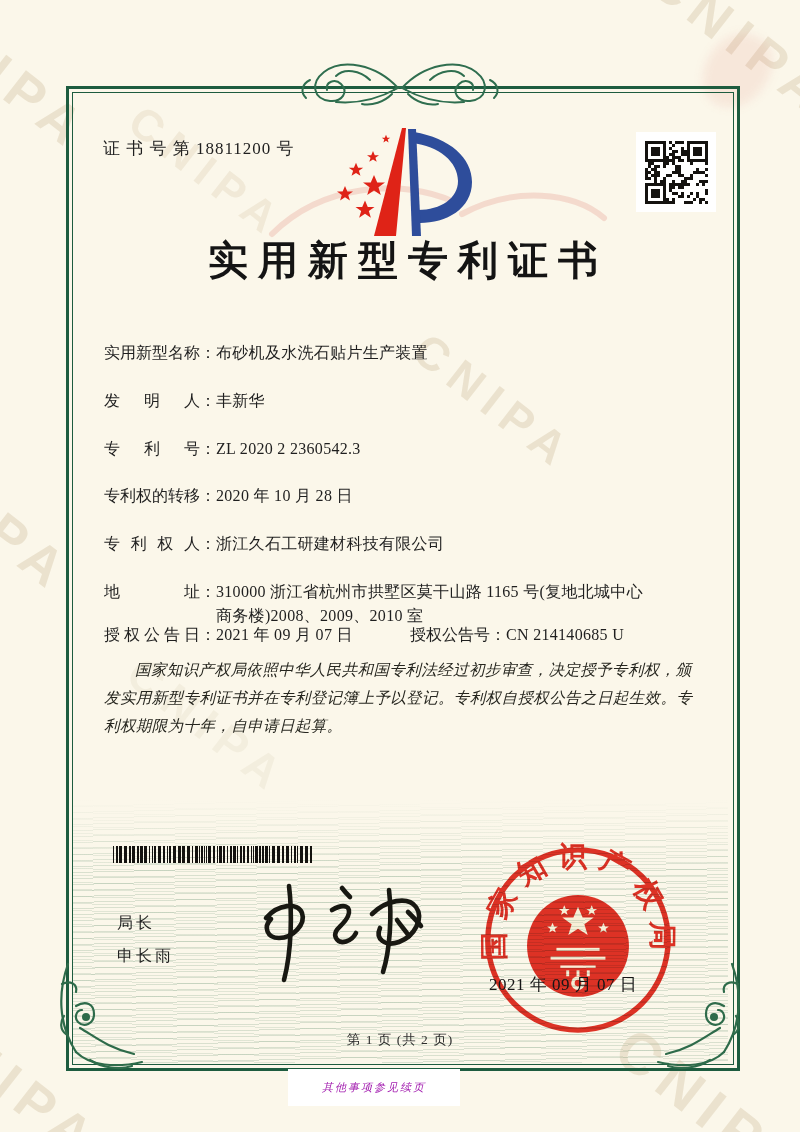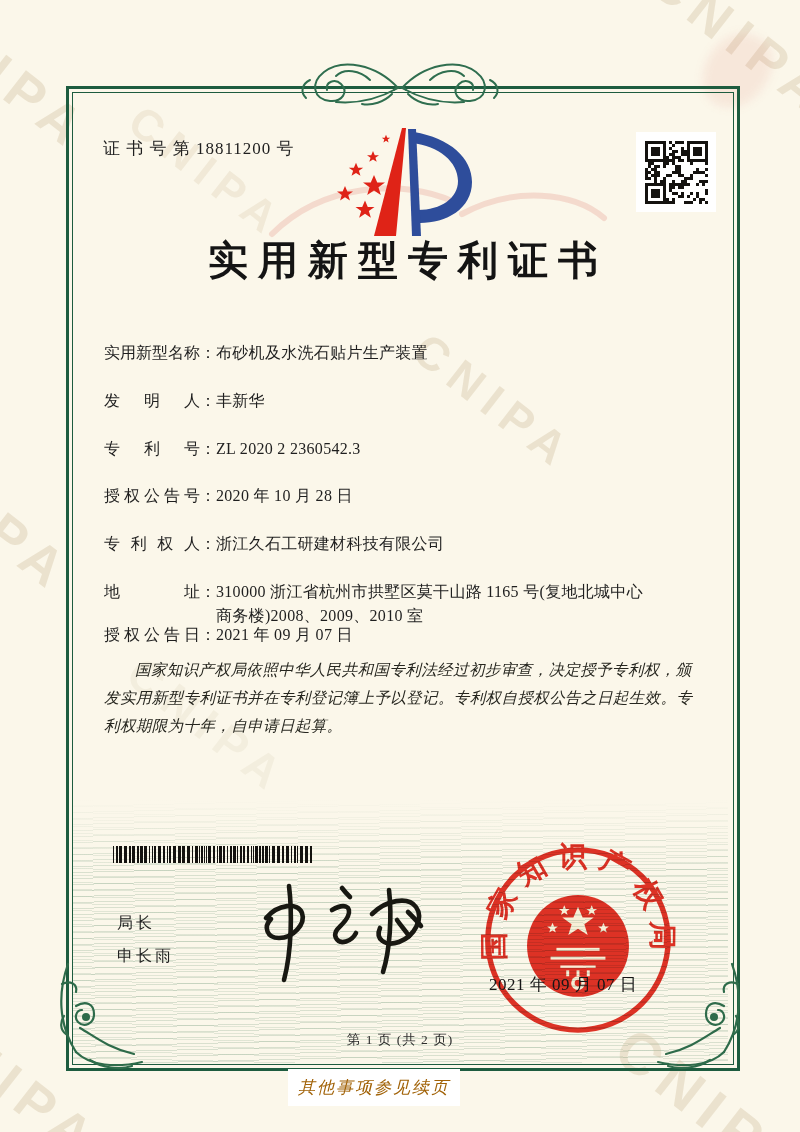--- a/index.html
+++ b/index.html
@@ -55,21 +55,21 @@
   
   .barcode{left:113px;top:846px;width:206px;height:17px;z-index:4;font-size:0;overflow:hidden;white-space:nowrap;}
   .barcode i{display:inline-block;height:17px;background:#14120f;}
   .barcode b{display:inline-block;height:17px;}
   .signer{left:117px;top:906px;font-size:16px;letter-spacing:3px;line-height:33px;z-index:4;}
   .signature{left:238px;top:878px;z-index:4;}
   .seal{left:480px;top:842px;z-index:5;mix-blend-mode:multiply;opacity:.93;}
   .seal-date{left:489px;top:973px;font-size:17px;letter-spacing:.5px;color:#161616;z-index:6;white-space:nowrap;}
   .page-info{left:0;right:0;top:1031px;text-align:center;font-size:13.5px;color:#2e2e2e;z-index:4;letter-spacing:1px;}
   .cont-box{left:288px;top:1069px;width:172px;height:37px;background:#ffffff;z-index:4;
-            text-align:center;line-height:37px;font-size:17px;font-style:italic;letter-spacing:2px;color:#a16207;}
+            text-align:center;line-height:37px;font-size:11px;font-style:italic;letter-spacing:2px;color:#a21caf;}
 </style>
 </head>
 <body>
 
 <div class="wm wm-a">CNIPA</div>
 <div class="wm wm-b">CNIPA</div>
 <div class="wm wm-c">CNIPA</div>
 <div class="wm wm-d">CNIPA</div>
 <div class="wm wm-e">CNIPA</div>
 <div class="wm wm-f">CNIPA</div>
@@ -283,30 +283,33 @@
 <div class="row" style="top:341px">
   <span class="flabel">实用新型名称</span><span class="colon">：</span><span class="fvalue">布砂机及水洗石贴片生产装置</span>
 </div>
 <div class="row" style="top:389px">
   <span class="flabel">发明人</span><span class="colon">：</span><span class="fvalue">丰新华</span>
 </div>
 <div class="row" style="top:437px">
   <span class="flabel">专利号</span><span class="colon">：</span><span class="fvalue">ZL 2020 2 2360542.3</span>
 </div>
 <div class="row" style="top:484px">
-  <span class="flabel">授权公告号</span><span class="colon">：</span><span class="fvalue">2020 年 10 月 28 日</span>
+  <span class="flabel">专利权的转移</span><span class="colon">：</span><span class="fvalue">2020 年 10 月 28 日</span>
 </div>
 <div class="row" style="top:532px">
   <span class="flabel">专利权人</span><span class="colon">：</span><span class="fvalue">浙江久石工研建材科技有限公司</span>
 </div>
 <div class="row row-addr" style="top:580px">
   <span class="flabel">地址</span><span class="colon">：</span><span class="fvalue">310000 浙江省杭州市拱墅区莫干山路 1165 号(复地北城中心商务楼)2008、2009、2010 室</span>
 </div>
 <div class="row" style="top:623px">
   <span class="flabel">授权公告日</span><span class="colon">：</span><span class="fvalue">2021 年 09 月 07 日</span>
+  <span class="grant2">
+    <span class="flabel">授权公告号</span><span class="colon">：</span><span class="fvalue">CN 214140685 U</span>
+  </span>
 </div>
 
 <div class="abs body-text">
   <p>国家知识产权局依照中华人民共和国专利法经过初步审查，决定授予专利权，颁发实用新型专利证书并在专利登记簿上予以登记。专利权自授权公告之日起生效。专利权期限为十年，自申请日起算。</p>
 </div>
 
 <div class="abs barcode" id="barcode"><i style="width:1px"></i><b style="width:2px"></b><i style="width:2px"></i><b style="width:1px"></b><i style="width:3px"></i><b style="width:2px"></b><i style="width:3px"></i><b style="width:2px"></b><i style="width:2px"></i><b style="width:1px"></b><i style="width:3px"></i><b style="width:2px"></b><i style="width:2px"></i><b style="width:1px"></b><i style="width:3px"></i><b style="width:1px"></b><i style="width:3px"></i><b style="width:2px"></b><i style="width:1px"></i><b style="width:2px"></b><i style="width:1px"></i><b style="width:1px"></b><i style="width:2px"></i><b style="width:2px"></b><i style="width:3px"></i><b style="width:2px"></b><i style="width:2px"></i><b style="width:2px"></b><i style="width:1px"></i><b style="width:1px"></b><i style="width:2px"></i><b style="width:2px"></b><i style="width:3px"></i><b style="width:2px"></b><i style="width:3px"></i><b style="width:1px"></b><i style="width:3px"></i><b style="width:2px"></b><i style="width:3px"></i><b style="width:2px"></b><i style="width:1px"></i><b style="width:2px"></b><i style="width:3px"></i><b style="width:1px"></b><i style="width:1px"></i><b style="width:1px"></b><i style="width:2px"></i><b style="width:1px"></b><i style="width:1px"></i><b style="width:1px"></b><i style="width:1px"></i><b style="width:1px"></b><i style="width:3px"></i><b style="width:2px"></b><i style="width:2px"></i><b style="width:2px"></b><i style="width:1px"></i><b style="width:1px"></b><i style="width:3px"></i><b style="width:1px"></b><i style="width:2px"></i><b style="width:2px"></b><i style="width:1px"></i><b style="width:2px"></b><i style="width:2px"></i><b style="width:1px"></b><i style="width:3px"></i><b style="width:1px"></b><i style="width:1px"></i><b style="width:2px"></b><i style="width:2px"></i><b style="width:1px"></b><i style="width:2px"></i><b style="width:2px"></b><i style="width:2px"></i><b style="width:2px"></b><i style="width:1px"></i><b style="width:1px"></b><i style="width:1px"></i><b style="width:1px"></b><i style="width:3px"></i><b style="width:1px"></b><i style="width:2px"></i><b style="width:1px"></b><i style="width:2px"></i><b style="width:1px"></b><i style="width:3px"></i><b style="width:1px"></b><i style="width:1px"></i><b style="width:2px"></b><i style="width:3px"></i><b style="width:2px"></b><i style="width:3px"></i><b style="width:2px"></b><i style="width:2px"></i><b style="width:2px"></b><i style="width:3px"></i><b style="width:2px"></b><i style="width:1px"></i><b style="width:2px"></b><i style="width:2px"></i><b style="width:1px"></b><i style="width:1px"></i><b style="width:2px"></b><i style="width:3px"></i><b style="width:2px"></b><i style="width:3px"></i><b style="width:2px"></b><i style="width:2px"></i><b style="width:1px"></b></div>
 
 <div class="abs signer">
   <div>局长</div>

